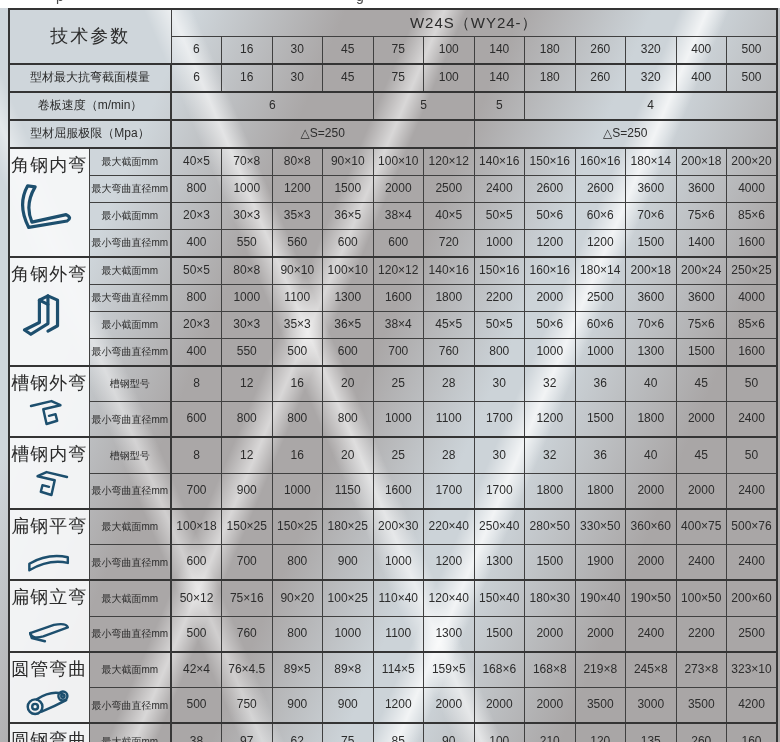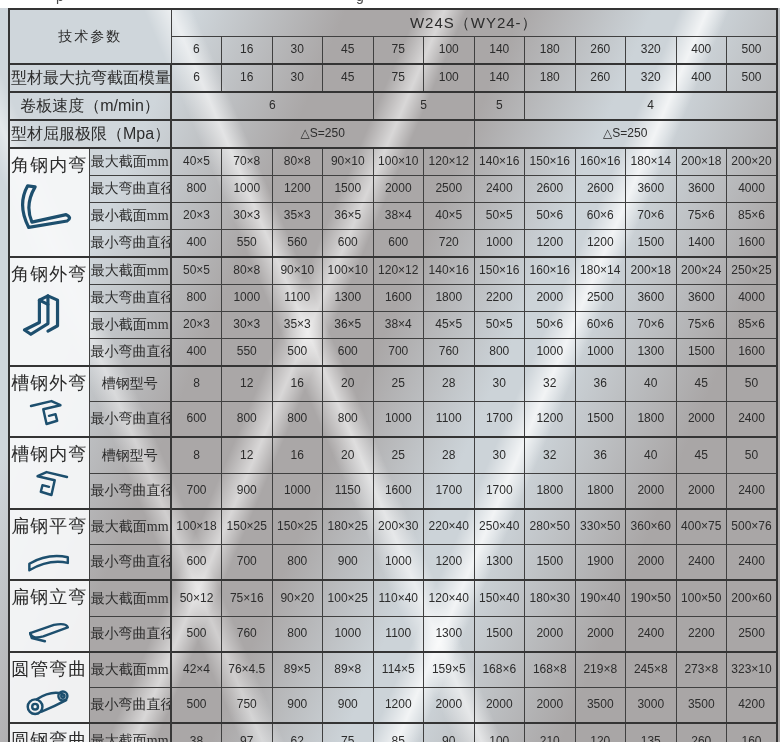--- a/index.html
+++ b/index.html
@@ -24,23 +24,23 @@
   }
   col.c-sec{width:80px;} col.c-sub{width:82px;}
   .spec td,.spec th{
     border:1px solid #404040;
     text-align:center;vertical-align:middle;
     color:#2c2c2c;font-size:12px;font-weight:normal;
     padding:0 1px;height:26px;line-height:1.15;
     overflow:hidden;white-space:nowrap;
   }
   .spec .model-cell{font-size:15px;letter-spacing:1px;}
-  .spec .tech-cell{font-size:14px;letter-spacing:2px;}
-  .spec td.lbl{font-size:16px;letter-spacing:0;}
-  .spec td.rowlbl{font-size:14px;border-right:2px solid #383838;font-family:Liberation Serif, serif;}
+  .spec .tech-cell{font-size:18px;letter-spacing:2px;}
+  .spec td.lbl{font-size:12px;letter-spacing:0;}
+  .spec td.rowlbl{font-size:10px;border-right:2px solid #383838;}
   .spec th.colhead,.spec td.val{font-size:12px;}
   .spec tr.sec-start td{border-top:2px solid #343434;}
   .spec td.seccell{
     background:rgba(246,247,248,.92);
     vertical-align:top;padding-top:4px;border-right:1px solid #404040;
   }
   .spec td.seccell .sectitle{font-size:18px;color:#2b2b2b;letter-spacing:1px;display:block;margin-top:2px;}
   .spec td.seccell .icw{display:block;margin-top:3px;}
   .spec td.infolbl{border-right:2px solid #383838;}
   svg.profile{display:inline-block;}

